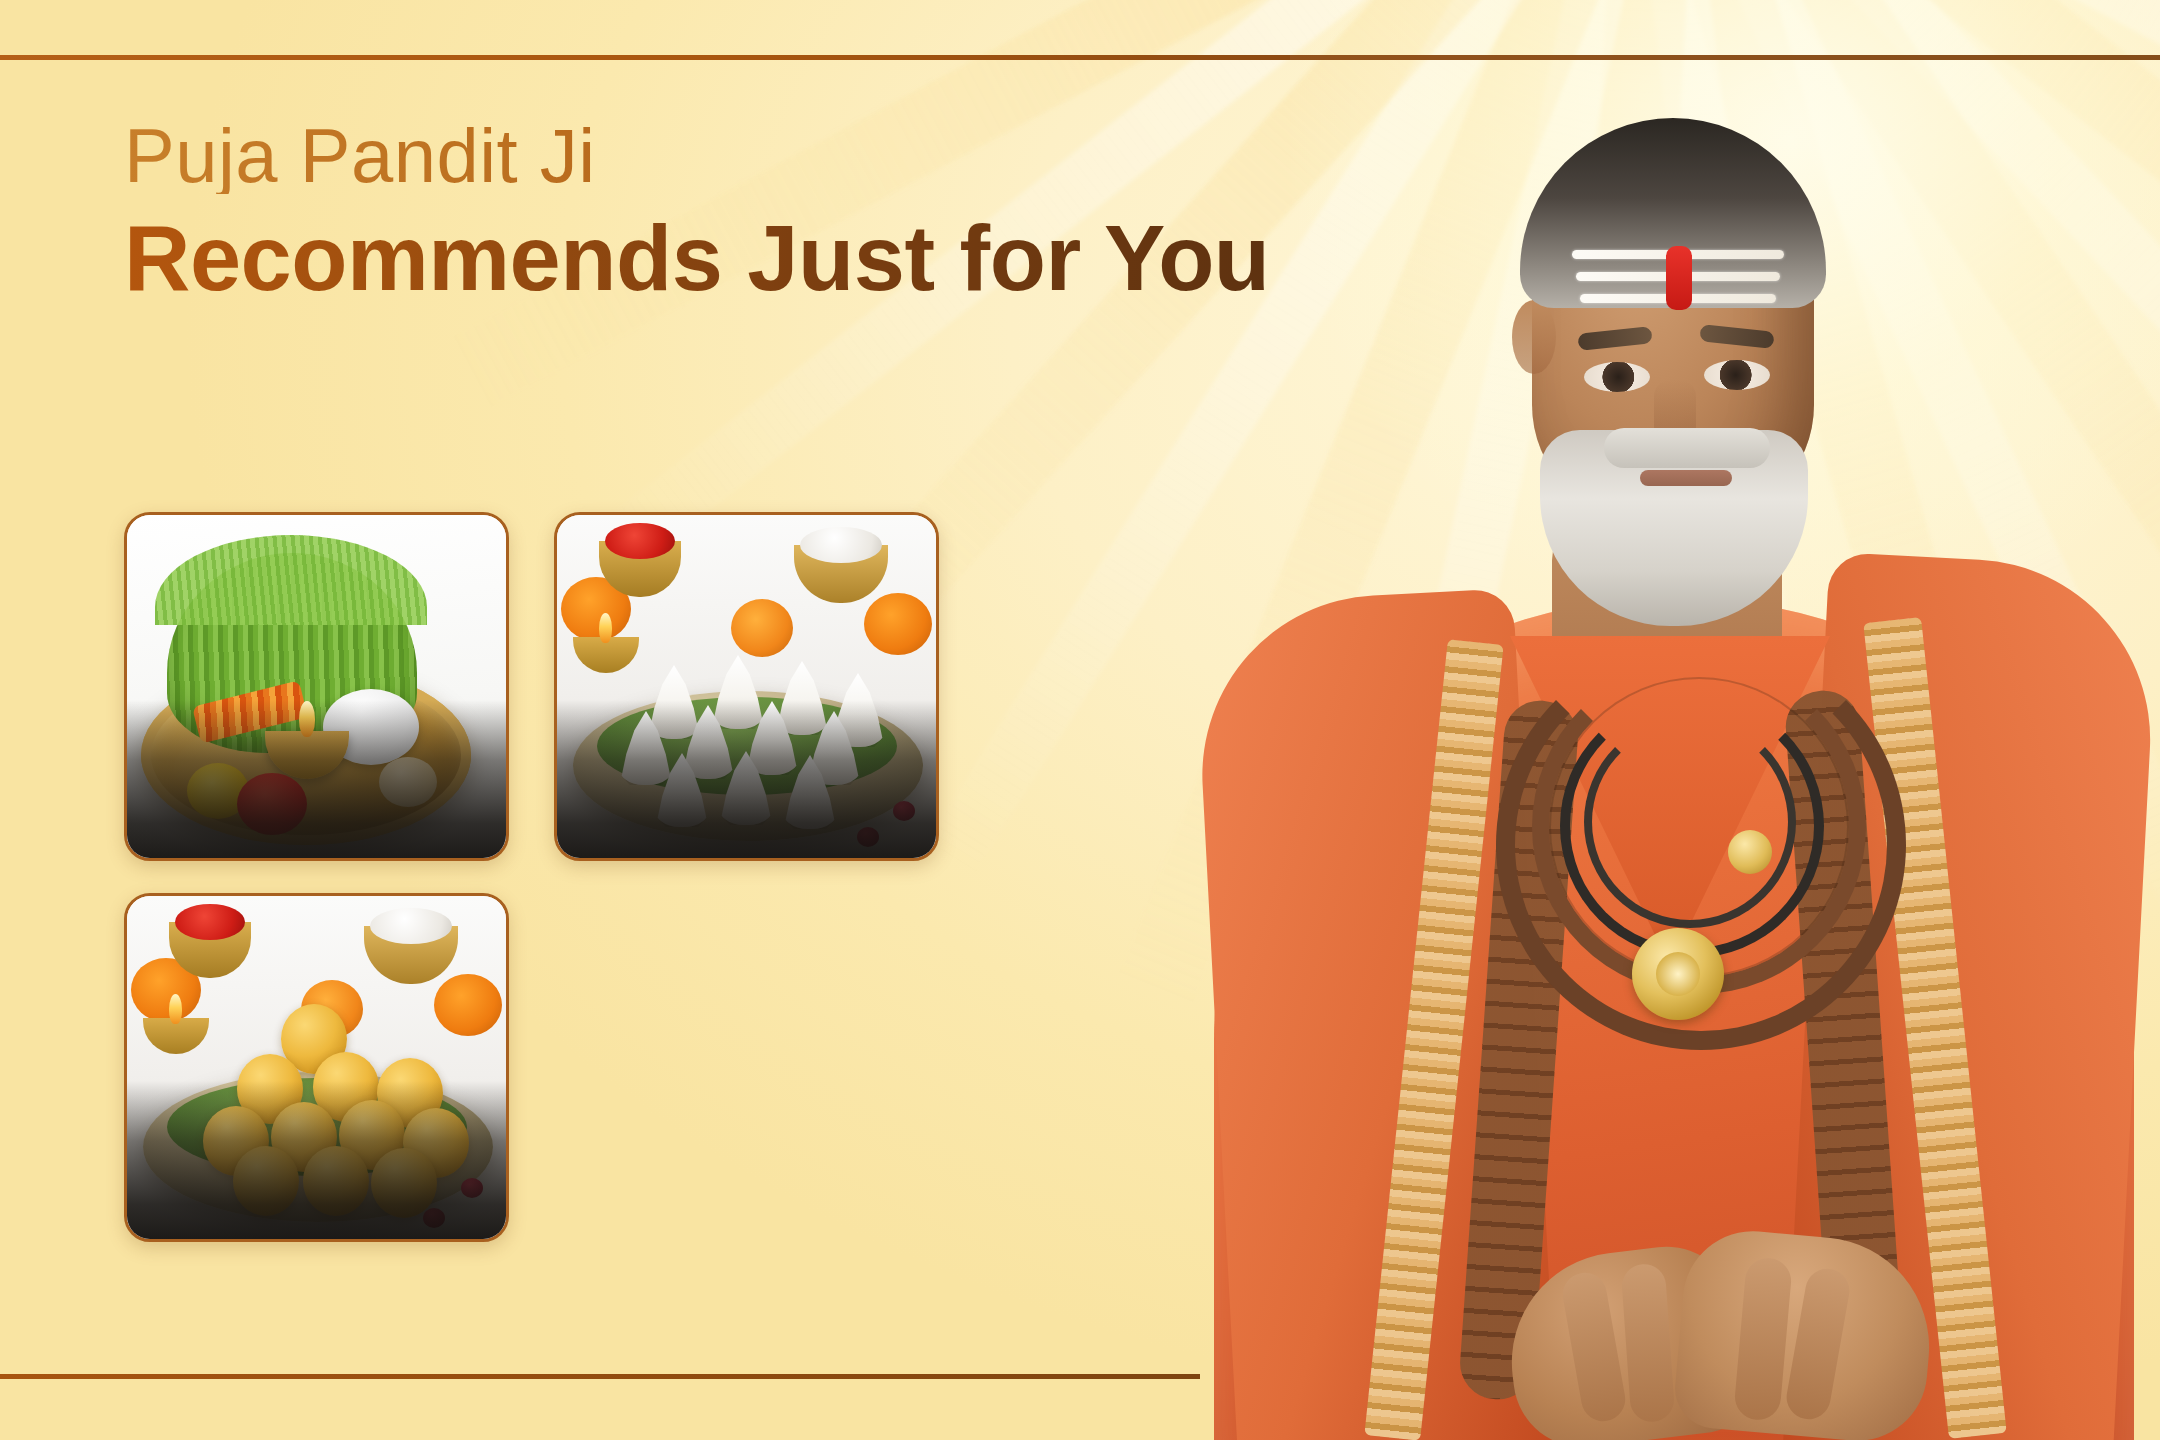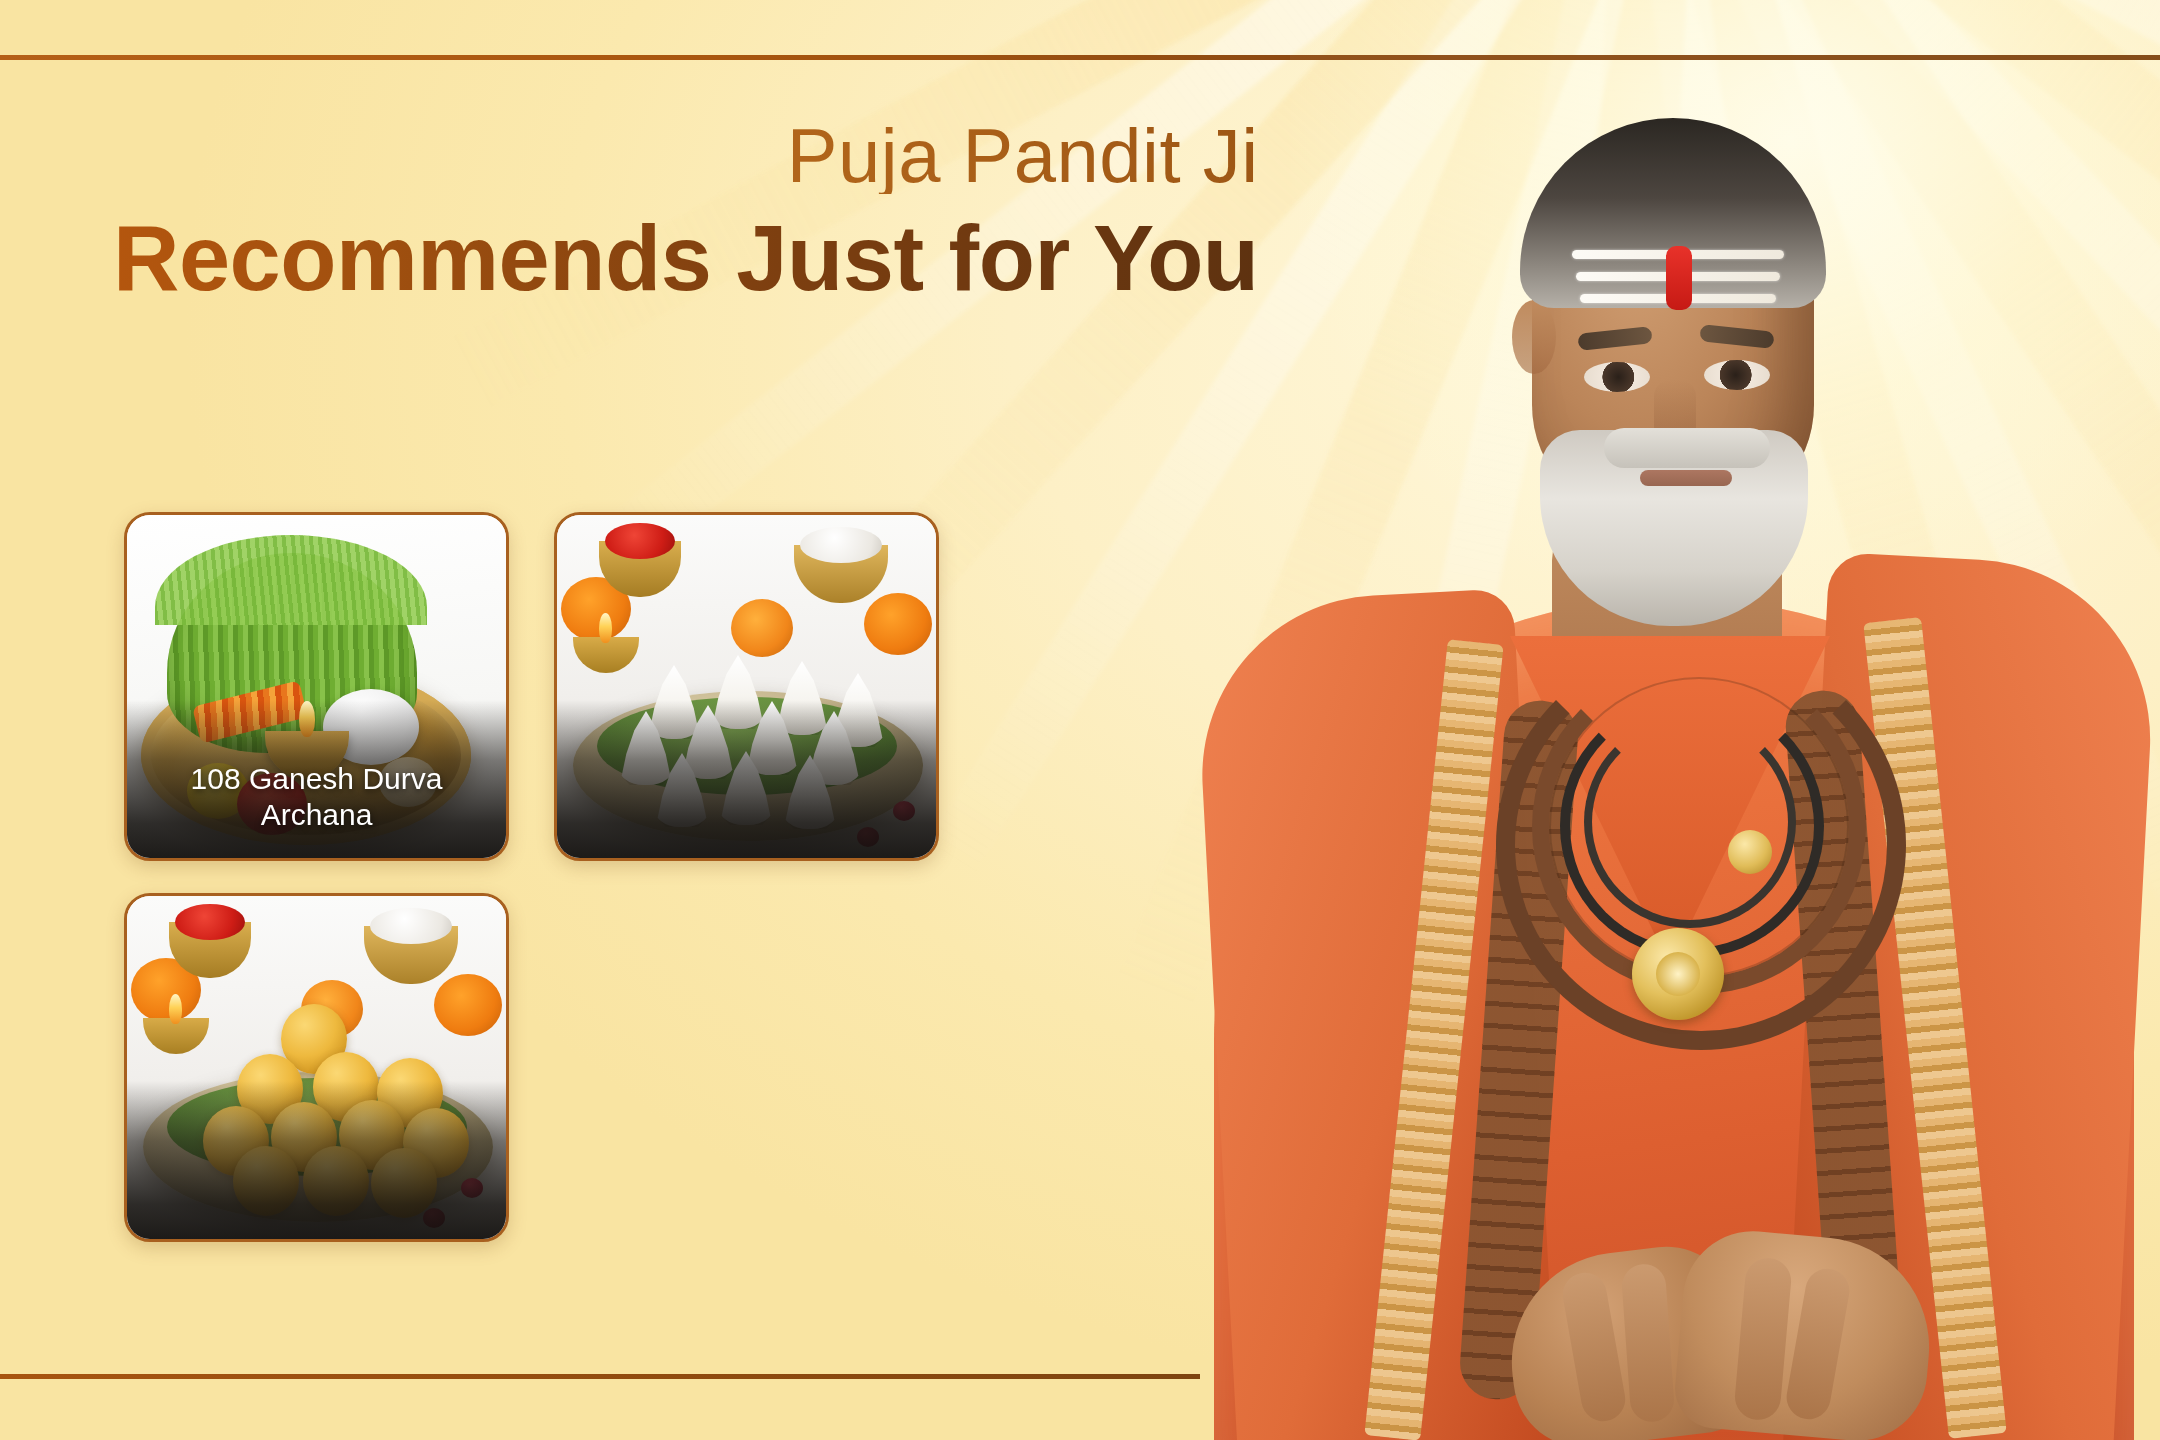--- a/index.html
+++ b/index.html
@@ -33,21 +33,21 @@
     pointer-events:none;
   }
 
   
   .rule{position:absolute;height:5px;background:linear-gradient(90deg,#b55f17 0%,#a9560f 55%,#8d4a12 100%);}
   .rule-top{left:0;top:55px;width:1290px;}
   .rule-top2{left:1290px;top:55px;width:870px;background:linear-gradient(90deg,#8d4a12 0%,#7e4410 100%);opacity:.95;}
   .rule-bottom{left:0;top:1374px;width:1200px;background:linear-gradient(90deg,#a8540f 0%,#7e4410 100%);}
 
   
-  .headline{position:absolute;left:113px;top:118px;text-align:right;}
+  .headline{position:absolute;left:124px;top:118px;}
   .h-line1{
     font-size:76px;font-weight:400;letter-spacing:.5px;line-height:1.0;
     color:#c0721f;
     background:linear-gradient(90deg,#c87f2a 0%,#b86a1c 45%,#9e5715 100%);
     -webkit-background-clip:text;background-clip:text;color:transparent;
     white-space:nowrap;
   }
   .h-line2{
     margin-top:16px;
     font-size:92px;font-weight:700;letter-spacing:-.5px;line-height:1.05;
@@ -304,21 +304,20 @@
         <div class="grass"></div>
           <div class="tie"></div>
         <div class="bowl"></div>
           <div class="lad"></div>
         <div class="diya"></div>
           <div class="flame"></div>
         <div class="fY"></div>
           <div class="fR"></div>
       </div>
       <div class="card-overlay"></div>
-      <div class="card-label">108 Ganesh Durva Archana</div>
     </div>
 
 
     <div class="card">
       <div class="card-img scene puja">
         <div class="mariL"></div>
           <div class="mariR"></div>
           <div class="mariM"></div>
         <div class="kum"></div>
           <div class="kumred"></div>

